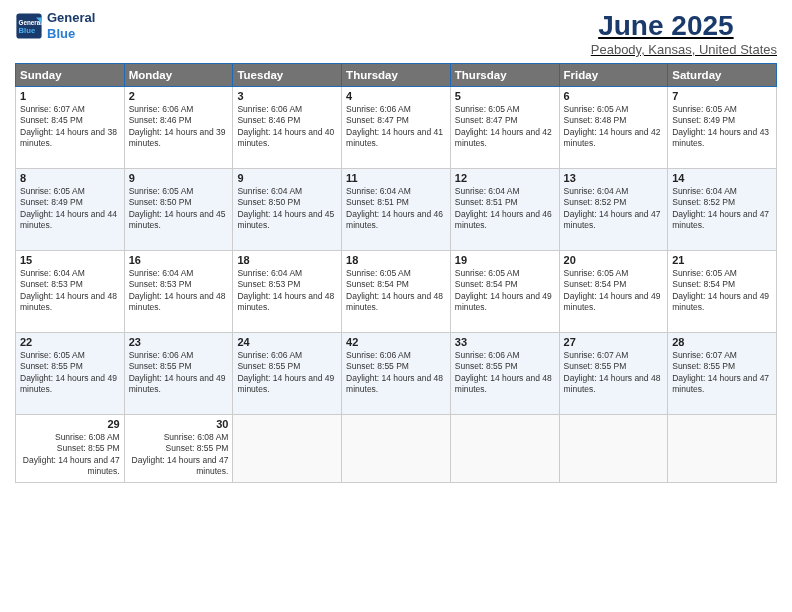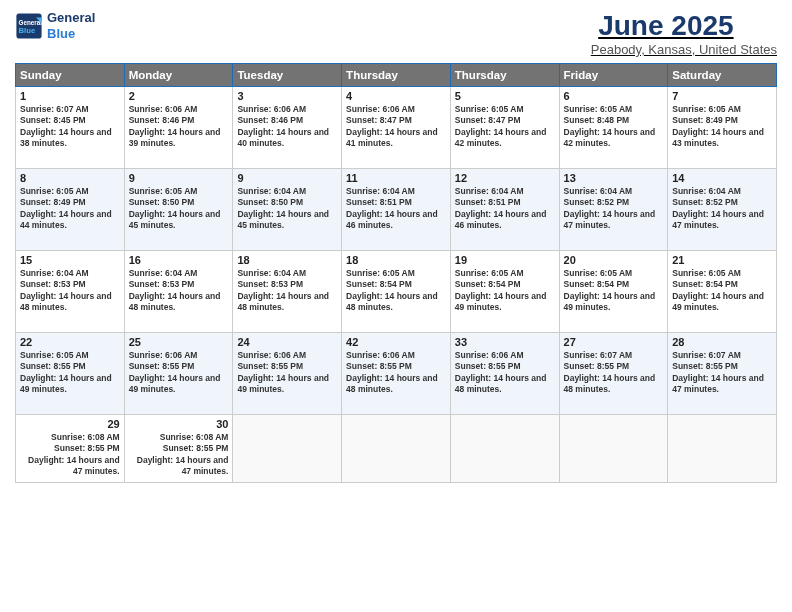--- a/index.html
+++ b/index.html
@@ -82,21 +82,20 @@
       font-size: 11px;
       font-weight: bold;
       color: #222;
       display: block;
       margin-bottom: 2px;
     }
     .cell-text {
       font-size: 8.5px;
       color: #333;
       line-height: 1.35;
-      font-weight: bold;
     }
     .empty-cell {
       background: #f9f9f9 !important;
     }
     .last-row td {
       height: 68px;
       text-align: right;
     }
   </style>
 </head>
@@ -224,21 +223,21 @@
         <span class="day-number">21</span>
         <span class="cell-text">Sunrise: 6:05 AM<br>Sunset: 8:54 PM<br>Daylight: 14 hours and 49 minutes.</span>
       </td>
         </tr>
         <tr>
           <td>
         <span class="day-number">22</span>
         <span class="cell-text">Sunrise: 6:05 AM<br>Sunset: 8:55 PM<br>Daylight: 14 hours and 49 minutes.</span>
       </td>
           <td>
-        <span class="day-number">25</span>
+        <span class="day-number">23</span>
         <span class="cell-text">Sunrise: 6:06 AM<br>Sunset: 8:55 PM<br>Daylight: 14 hours and 49 minutes.</span>
       </td>
           <td>
         <span class="day-number">24</span>
         <span class="cell-text">Sunrise: 6:06 AM<br>Sunset: 8:55 PM<br>Daylight: 14 hours and 49 minutes.</span>
       </td>
           <td>
         <span class="day-number">42</span>
         <span class="cell-text">Sunrise: 6:06 AM<br>Sunset: 8:55 PM<br>Daylight: 14 hours and 48 minutes.</span>
       </td>

